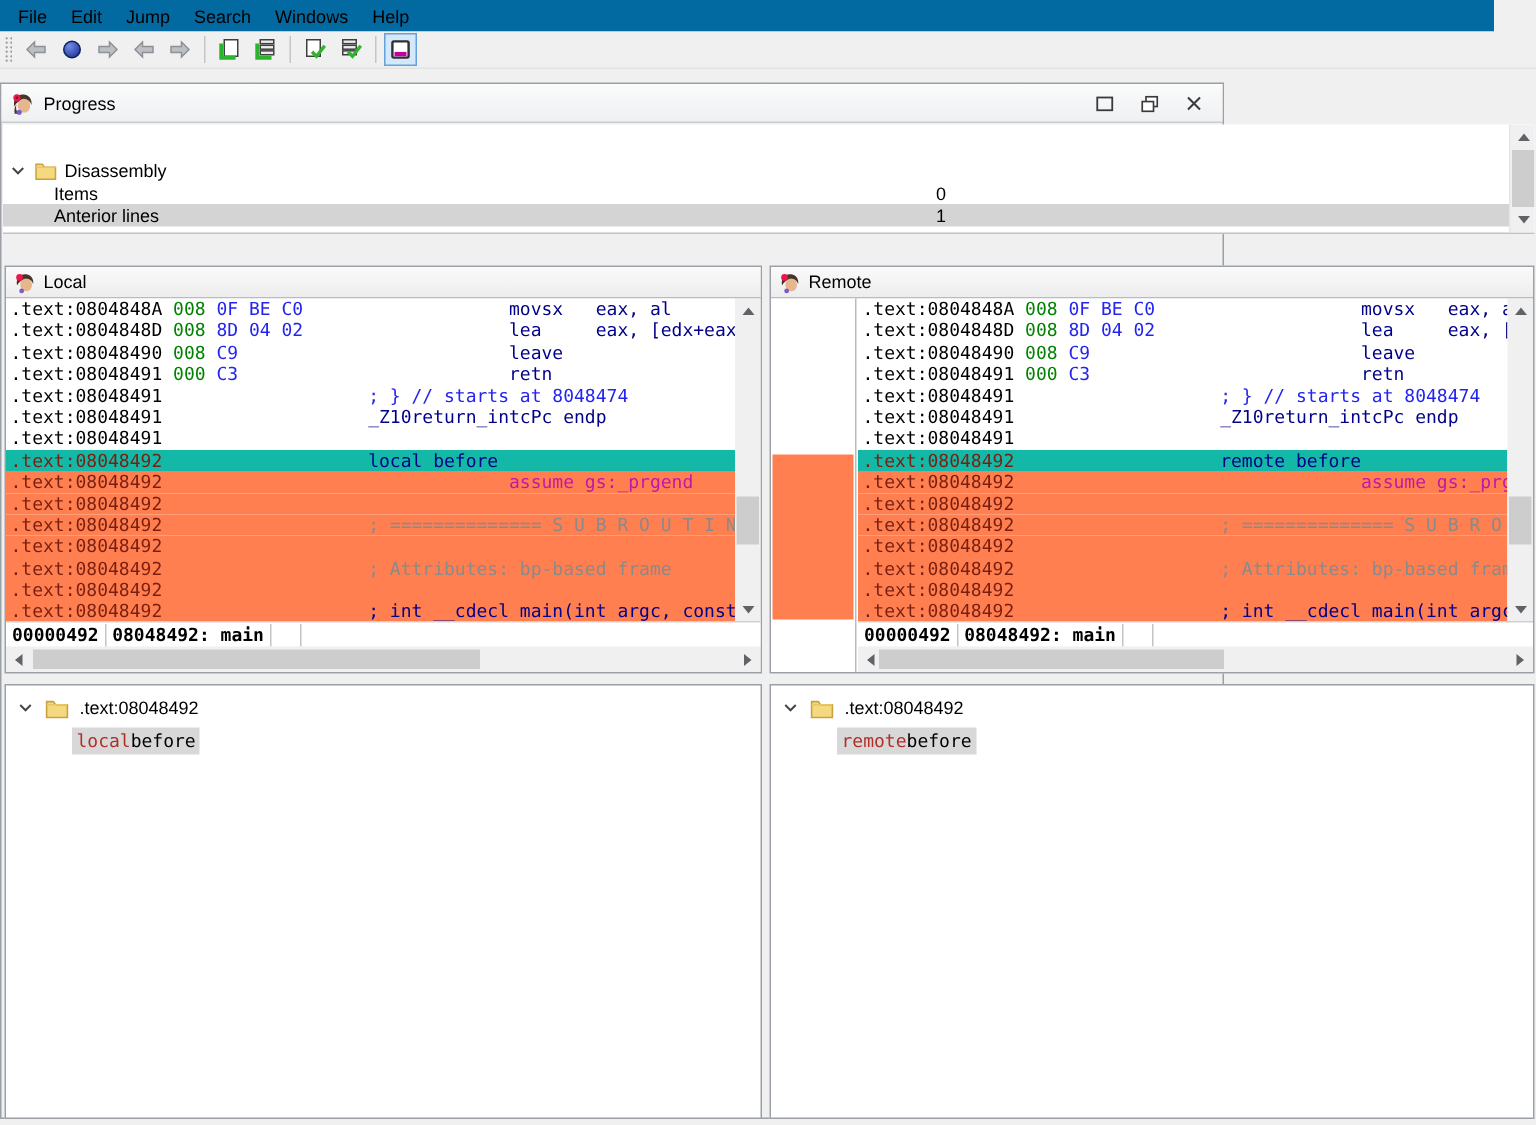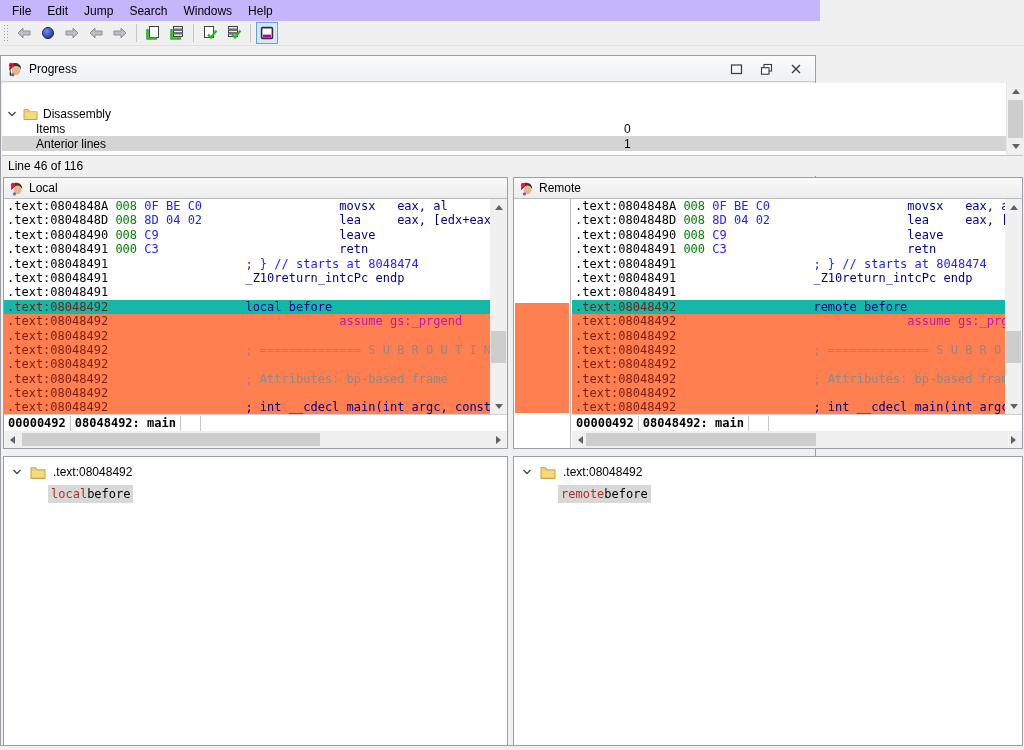--- a/index.html
+++ b/index.html
@@ -1,20 +1,20 @@
 <!DOCTYPE html>
 <html><head>
 <meta charset="utf-8">
 <style>
   * { margin:0; padding:0; box-sizing:border-box; }
   html,body { width:1024px; height:750px; overflow:hidden; background:#f0f0f0;
     font-family:"Liberation Sans", sans-serif; font-size:12px; color:#000; }
 
   
-  #menubar { position:absolute; left:0; top:0; width:820px; height:21px; background:#c4b5fd;
+  #menubar { position:absolute; left:0; top:0; width:996px; height:21px; background:#0369a1;
     display:flex; align-items:center; padding-left:4px; }
   .menu-item { padding:2px 8px; cursor:default; }
 
   
   #toolbar { position:absolute; left:0; top:21px; width:1024px; height:25px; background:#f0f0f0;
     border-bottom:1px solid #e2e2e2; display:flex; align-items:center; }
   .grip { width:5px; height:18px; margin:0 4px 0 3px;
     background-image:radial-gradient(#9a9a9a 34%, transparent 36%); background-size:3px 3px; }
   .tbtn { width:22px; height:22px; display:flex; align-items:center; justify-content:center; margin:0 1px; }
   .tbtn.checked { background:#d3e9fb; border:1px solid #66a0d8; }
@@ -292,23 +292,20 @@
       <div class="sb-arrow" style="top:0">
           <span class="tri-up"></span>
         </div>
       <div class="vsb-thumb" style="top:17px; bottom:17px"></div>
       <div class="sb-arrow" style="bottom:0">
           <span class="tri-down"></span>
         </div>
     </div>
   </div>
 
-  <div id="linebar">
-    <span>Line 46 of 116</span>
-  </div>
 
   <div class="pane" id="pane-local">
     <div class="pane-header">
       <span class="picon">
         <svg width="15" height="15" viewBox="0 0 16 16">
             <path d="M2.5 10 C1.5 4 5 1.5 9 2 C13 2.5 14.5 6 14 9 C13.5 7 12 5.5 9.5 5.5 C6 5.5 4 7.5 2.5 10 Z" fill="#46342c"></path>
             <ellipse cx="9" cy="9.5" rx="4.2" ry="4.6" fill="#e6b68c"></ellipse>
             <circle cx="4.3" cy="4.2" r="2.4" fill="#e8194a"></circle>
             <circle cx="5.8" cy="13.8" r="1.7" fill="#7a5bc8"></circle>
           </svg>

